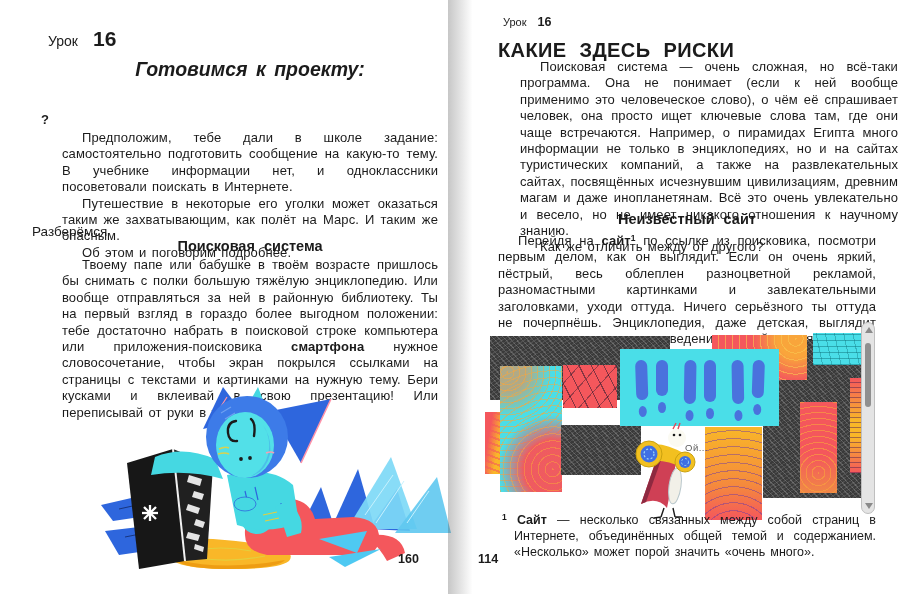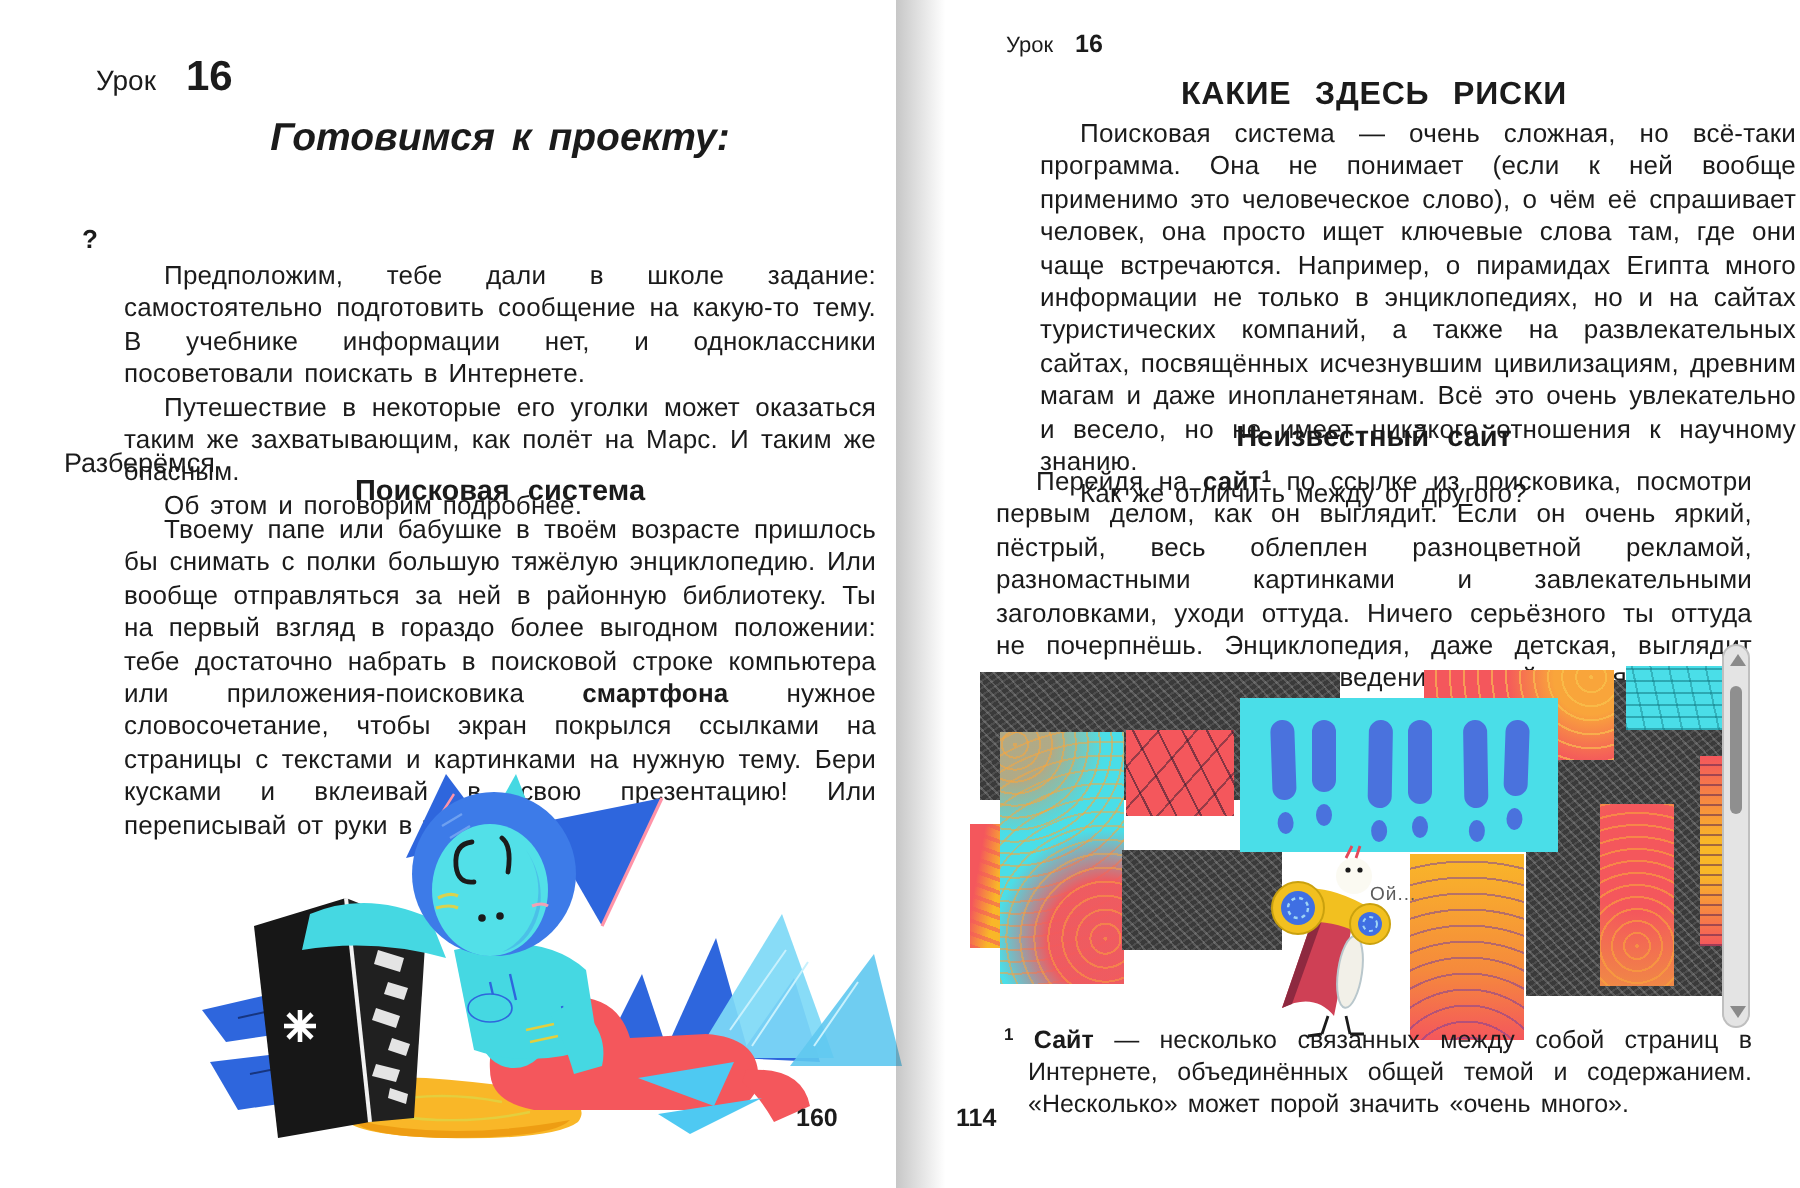--- a/index.html
+++ b/index.html
@@ -30,22 +30,22 @@
   .p{
     margin:0;text-indent:20px;text-align:justify;
     font-size:13px;line-height:16.4px;word-spacing:1.6px;letter-spacing:.1px;
   }
   .qmark{position:absolute;left:41px;top:112px;font-weight:bold;font-size:13px;}
   .side-label{position:absolute;left:32px;top:224px;font-weight:normal;font-size:13.5px;}
   .subhead{
     position:absolute;text-align:center;font-weight:bold;font-size:14.5px;word-spacing:5px;
   }
   .big-head{
-    position:absolute;left:498px;top:39px;width:378px;text-align:center;
-    font-weight:bold;font-size:16px;word-spacing:7px;letter-spacing:.4px;
+    position:absolute;left:498px;top:39px;width:378px;
+    font-weight:bold;font-size:20px;word-spacing:7px;letter-spacing:.4px;
   }
   .pagenum{position:absolute;font-weight:bold;font-size:12.5px;}
   sup{font-size:8.5px;vertical-align:4px;font-weight:bold;}
   .footnote{
     position:absolute;left:498px;top:509px;width:378px;
     font-size:12.5px;line-height:16px;text-align:justify;word-spacing:1.6px;
     padding-left:16px;box-sizing:border-box;text-indent:-12px;
   }
   
   .collage{position:absolute;left:485px;top:330px;width:402px;height:190px;text-align:right;}

